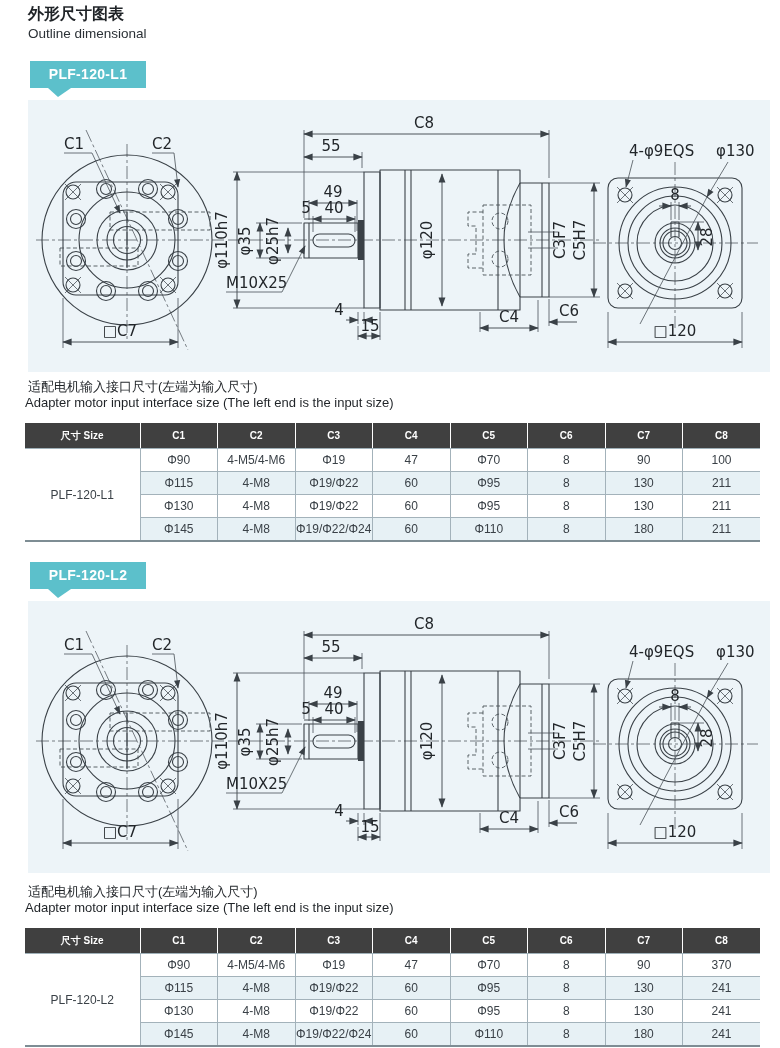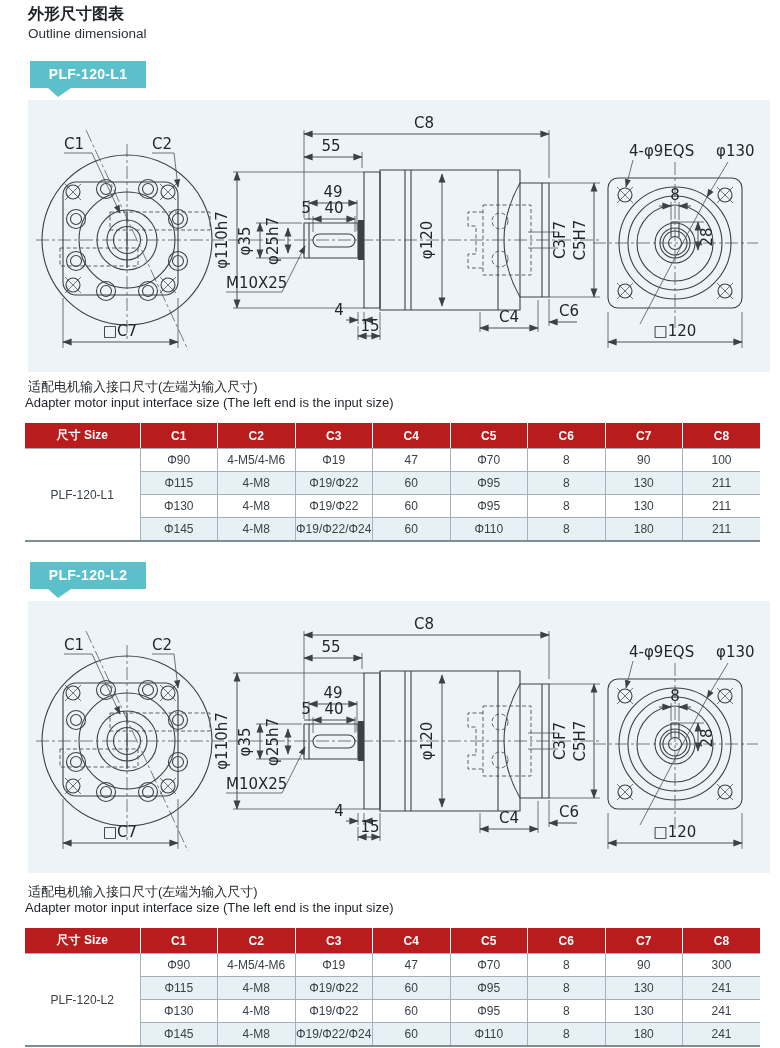--- a/index.html
+++ b/index.html
@@ -15,21 +15,21 @@
   .panel{left:28px;width:742px;height:272px;background:#edf4f8;overflow:hidden;}
   .panel-1{top:100px;}
   .panel-2{top:601px;}
   .sec-sub-zh{left:28px;font-size:13px;color:#1f2327;}
   .sec-sub-en{left:25px;font-size:13px;color:#1f2327;}
   .zh-1{top:378px;} .en-1{top:395px;}
   .zh-2{top:883px;} .en-2{top:900px;}
   .tbl-1{top:423px;} .tbl-2{top:928px;}
   table.dim{left:25px;border-collapse:collapse;table-layout:fixed;width:735px;border-bottom:2px solid #7e8d94;}
   table.dim col.size-col{width:115px;}
-  table.dim th{background:#b91c1c;color:#fff;font-size:12px;font-weight:bold;height:23px;border-right:1px solid #fff;border-bottom:1px solid #9fb0b8;}
+  table.dim th{background:#404040;color:#fff;font-size:10px;font-weight:bold;height:23px;border-right:1px solid #fff;border-bottom:1px solid #9fb0b8;}
   table.dim th:last-child{border-right:none;}
   table.dim td{border:1px solid #a3b2ba;border-left:none;font-size:12px;color:#3a4147;text-align:center;height:22px;background:#fff;padding:0;}
   table.dim td:last-child{border-right:none;}
   table.dim tbody tr:nth-child(even) td{background:#e7f1f5;}
   table.dim td.model-cell{background:#fff;font-size:12px;}
   
   svg.dwg{display:block;}
   svg.dwg .ln{stroke:#3a4147;stroke-width:1.1;fill:none;stroke-linejoin:round;}
   svg.dwg .tn{stroke:#4a5258;stroke-width:.8;fill:none;}
   svg.dwg .dim{stroke:#3a4147;stroke-width:.9;fill:none;}
@@ -551,21 +551,21 @@
   <tbody>
       <tr>
         <td rowspan="4" class="model-cell">PLF-120-L2</td>
         <td>Φ90</td>
         <td>4-M5/4-M6</td>
         <td>Φ19</td>
         <td>47</td>
         <td>Φ70</td>
         <td>8</td>
         <td>90</td>
-        <td>300</td>
+        <td>370</td>
       </tr>
       <tr>
         <td>Φ115</td>
         <td>4-M8</td>
         <td>Φ19/Φ22</td>
         <td>60</td>
         <td>Φ95</td>
         <td>8</td>
         <td>130</td>
         <td>241</td>

